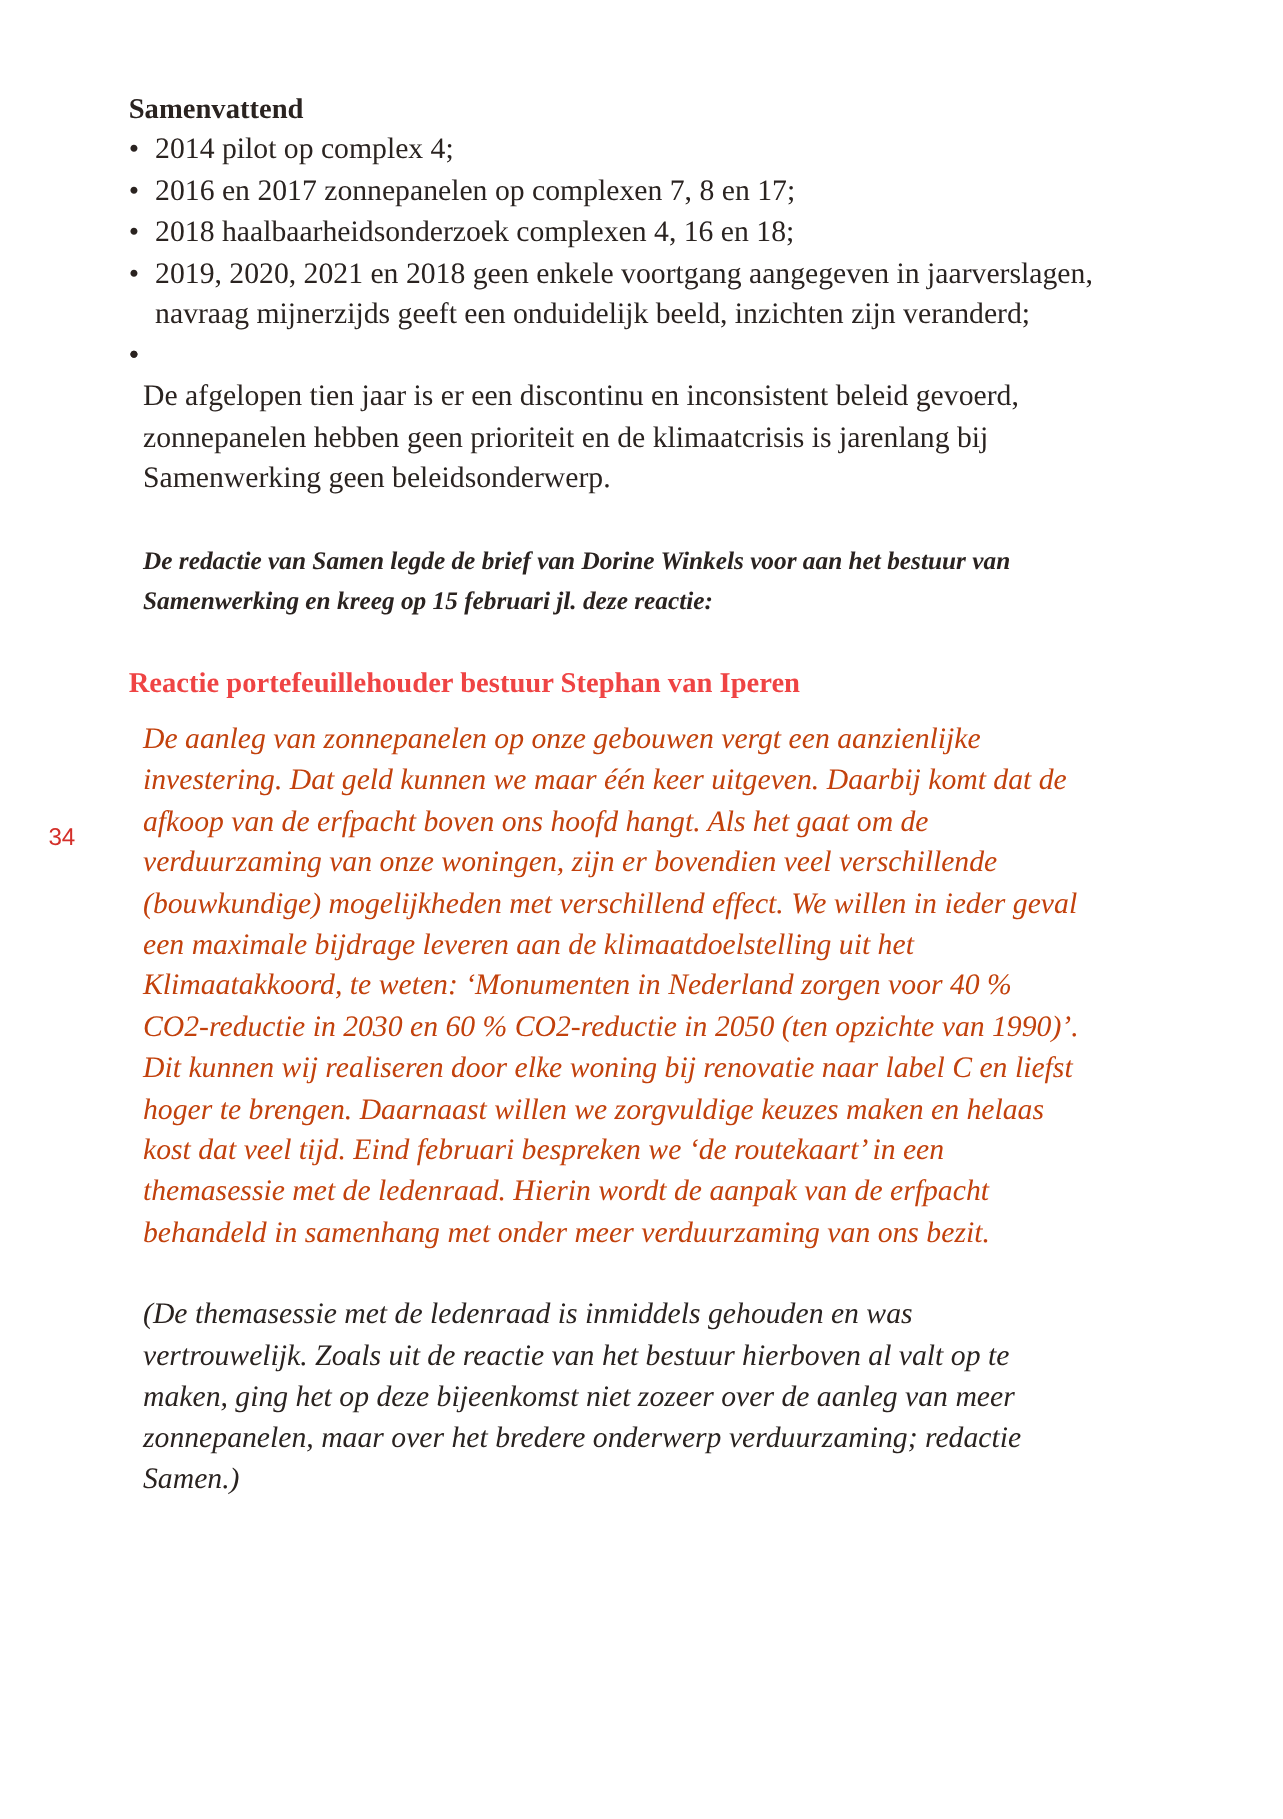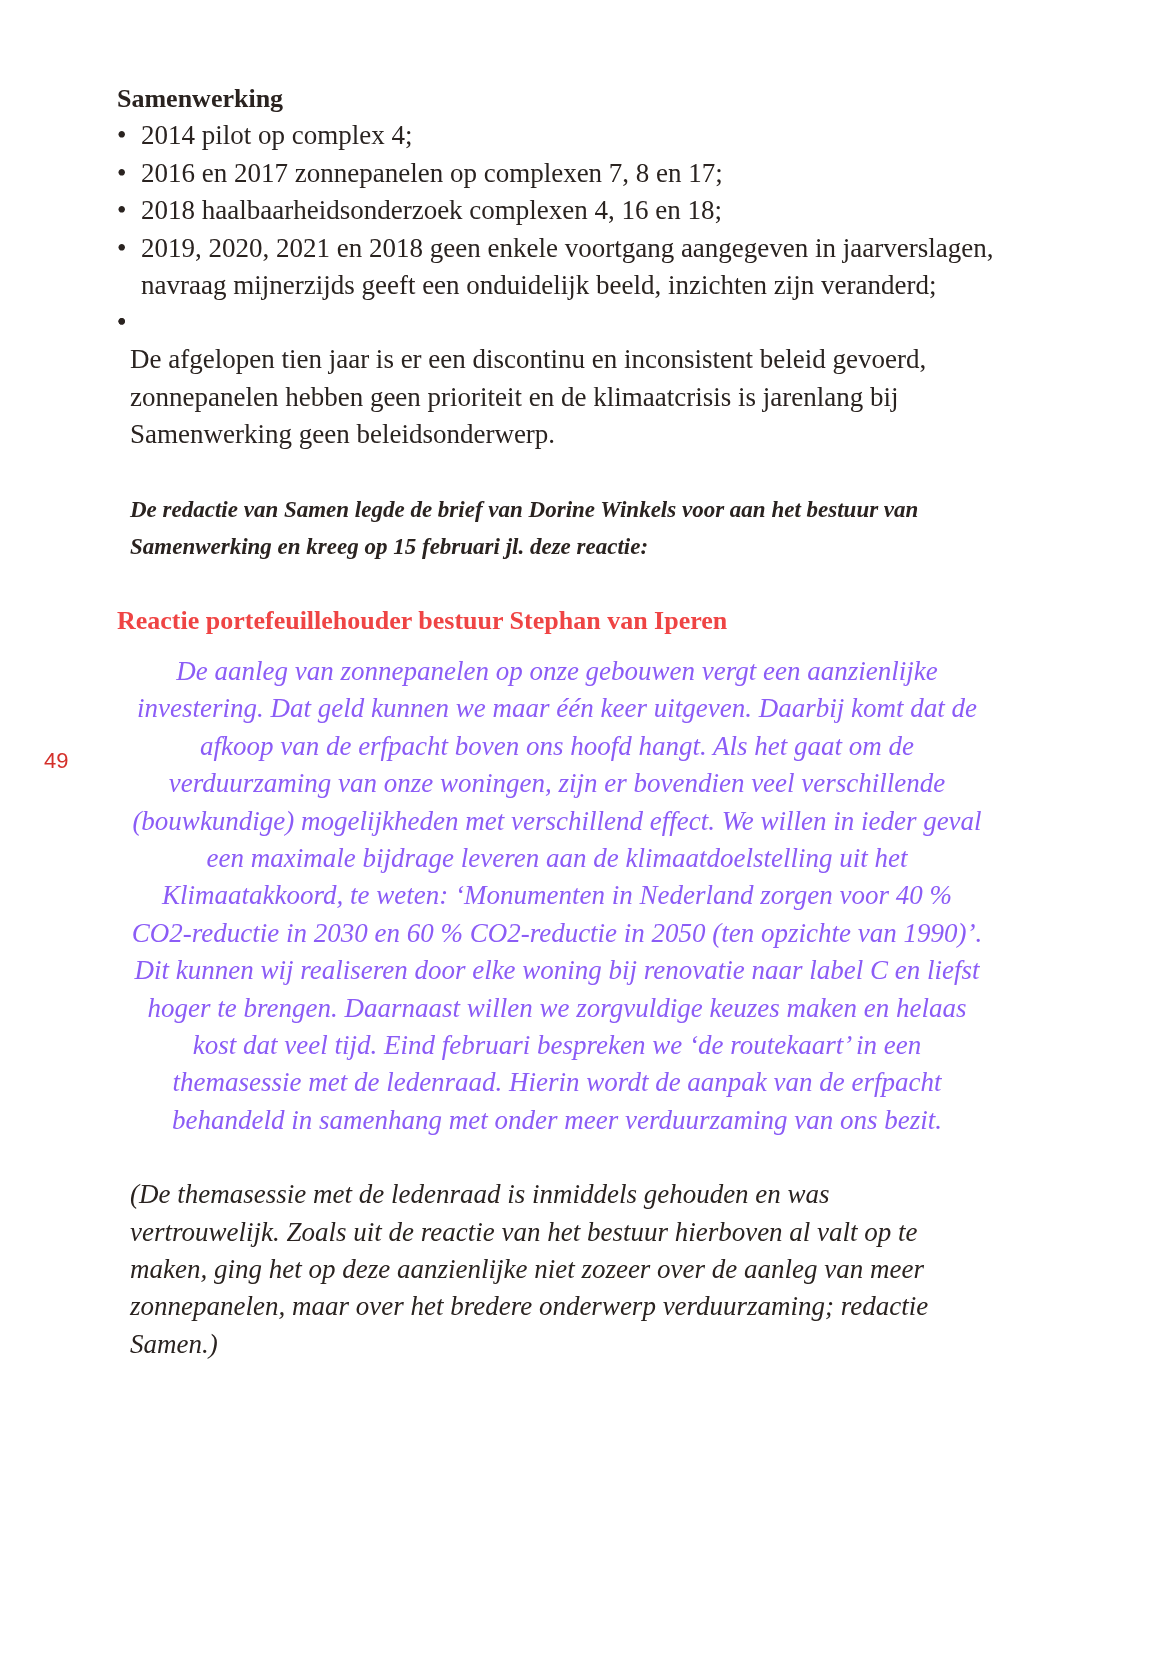--- a/index.html
+++ b/index.html
@@ -61,45 +61,44 @@
       font-weight: bold;
       font-size: 23px;
     }
     .red-heading {
       color: #ef4444;
       font-weight: bold;
       font-size: 26px;
       margin-top: 37px;
     }
     .red-text {
-      color: #8b5cf6;
+      color: #c2410c;
       font-style: italic;
-      text-align: center;
     }
     .note {
       font-style: italic;
     }
   </style>
 </head>
 <body>
 
-<div class="page-number">49</div>
+<div class="page-number">34</div>
 
 <div class="content">
-  <h2 class="heading">Samenwerking</h2>
+  <h2 class="heading">Samenvattend</h2>
   <ul class="bullets">
     <li><span class="bullet">•</span><span>2014 pilot op complex 4;</span></li>
     <li><span class="bullet">•</span><span>2016 en 2017 zonnepanelen op complexen 7, 8 en 17;</span></li>
     <li><span class="bullet">•</span><span>2018 haalbaarheidsonderzoek complexen 4, 16 en 18;</span></li>
     <li><span class="bullet">•</span><span>2019, 2020, 2021 en 2018 geen enkele voortgang aangegeven in jaarverslagen, navraag mijnerzijds geeft een onduidelijk beeld, inzichten zijn veranderd;</span></li>
     <li><span class="bullet">•</span></li>
     <li><span class="bullet">•</span></li>
   </ul>
 
   <p class="para-gap">De afgelopen tien jaar is er een discontinu en inconsistent beleid gevoerd, zonnepanelen hebben geen prioriteit en de klimaatcrisis is jarenlang bij Samenwerking geen beleidsonderwerp.</p>
 
   <p class="para-gap intro">De redactie van Samen legde de brief van Dorine Winkels voor aan het bestuur van Samenwerking en kreeg op 15 februari jl. deze reactie:</p>
 
   <h3 class="heading red-heading">Reactie portefeuillehouder bestuur Stephan van Iperen</h3>
   <p class="red-text">De aanleg van zonnepanelen op onze gebouwen vergt een aanzienlijke investering. Dat geld kunnen we maar één keer uitgeven. Daarbij komt dat de afkoop van de erfpacht boven ons hoofd hangt. Als het gaat om de verduurzaming van onze woningen, zijn er bovendien veel verschillende (bouwkundige) mogelijkheden met verschillend effect. We willen in ieder geval een maximale bijdrage leveren aan de klimaatdoelstelling uit het Klimaatakkoord, te weten: ‘Monumenten in Nederland zorgen voor 40 % CO2-reductie in 2030 en 60 % CO2-reductie in 2050 (ten opzichte van 1990)’. Dit kunnen wij realiseren door elke woning bij renovatie naar label C en liefst hoger te brengen. Daarnaast willen we zorgvuldige keuzes maken en helaas kost dat veel tijd. Eind februari bespreken we ‘de routekaart’ in een themasessie met de ledenraad. Hierin wordt de aanpak van de erfpacht behandeld in samenhang met onder meer verduurzaming van ons bezit.</p>
 
-  <p class="para-gap note">(De themasessie met de ledenraad is inmiddels gehouden en was vertrouwelijk. Zoals uit de reactie van het bestuur hierboven al valt op te maken, ging het op deze aanzienlijke niet zozeer over de aanleg van meer zonnepanelen, maar over het bredere onderwerp verduurzaming; redactie Samen.)</p>
+  <p class="para-gap note">(De themasessie met de ledenraad is inmiddels gehouden en was vertrouwelijk. Zoals uit de reactie van het bestuur hierboven al valt op te maken, ging het op deze bijeenkomst niet zozeer over de aanleg van meer zonnepanelen, maar over het bredere onderwerp verduurzaming; redactie Samen.)</p>
 </div>
 
 </body></html>

